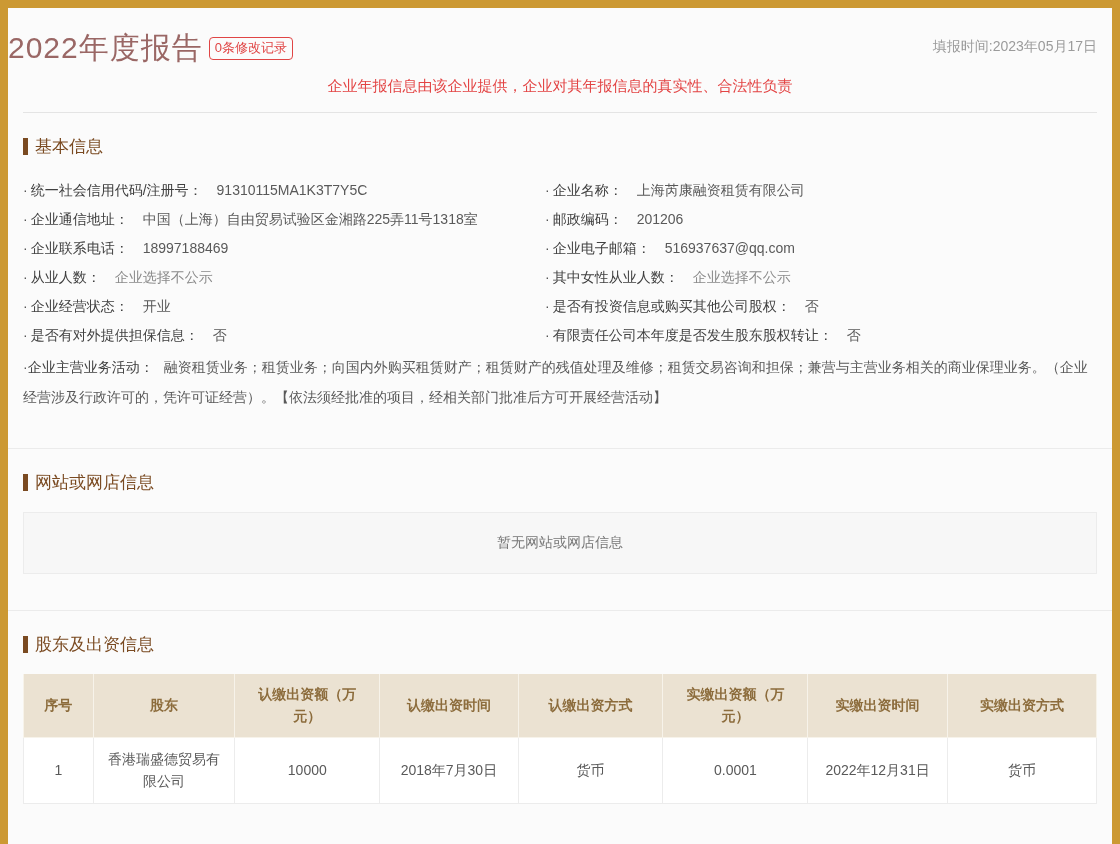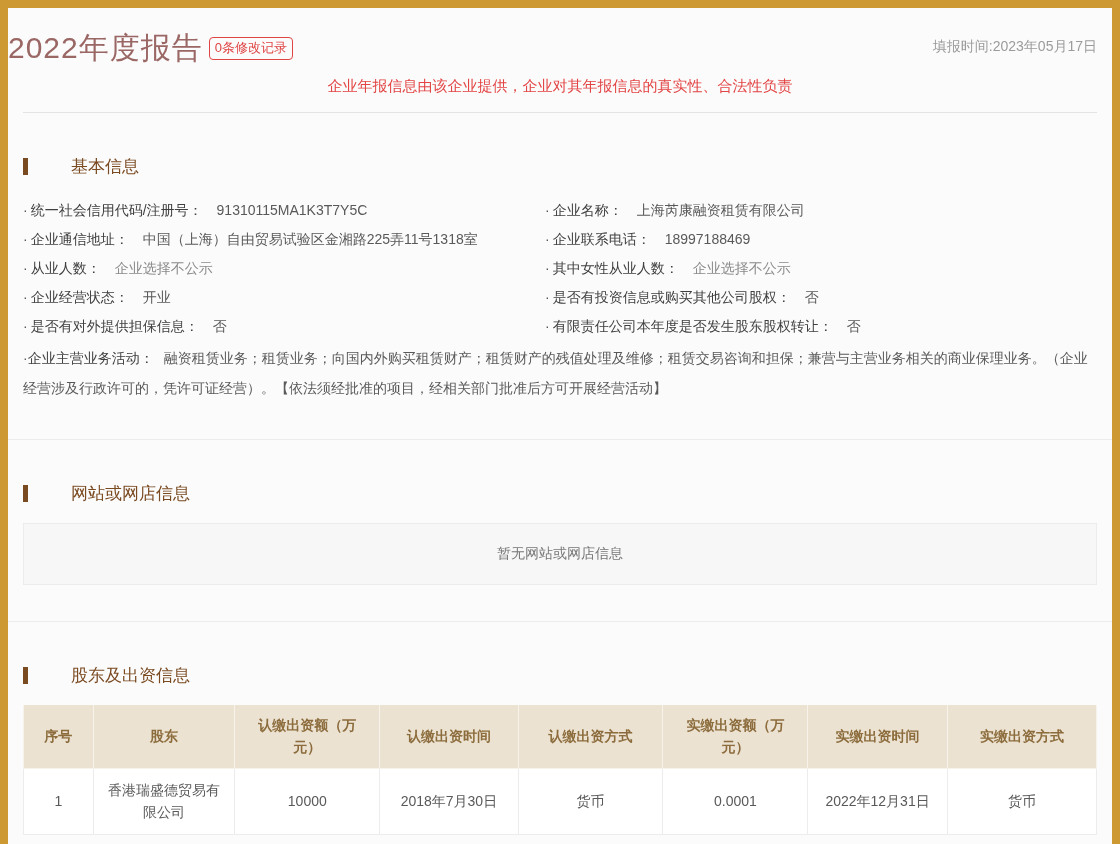--- a/index.html
+++ b/index.html
@@ -60,25 +60,24 @@
     border: 0;
     border-top: 1px solid #ebebeb;
     margin: 0;
   }
   
   .section { padding: 0 15px; }
   .section-title {
     font-size: 17px;
     font-weight: 400;
     color: #7a4a21;
-    margin-top: 42px;
+    margin-top: 22px;
     margin-bottom: 18px;
     display: flex;
     align-items: center;
-    gap: 36px;
   }
   .marker {
     display: inline-block;
     width: 5px;
     height: 17px;
     background: #7a4a21;
     margin-right: 7px;
   }
   
   .fields-grid {
@@ -164,21 +163,23 @@
 
   <div class="section">
     <h2 class="section-title">
       <span class="marker"></span>
       <span>基本信息</span>
     </h2>
     <div class="fields-grid" id="fields-grid">
         <div class="field"><span class="bullet">·</span><span class="field-label">统一社会信用代码/注册号：</span><span class="field-value">91310115MA1K3T7Y5C</span></div>
         <div class="field"><span class="bullet">·</span><span class="field-label">企业名称：</span><span class="field-value">上海芮康融资租赁有限公司</span></div>
         <div class="field"><span class="bullet">·</span><span class="field-label">企业通信地址：</span><span class="field-value">中国（上海）自由贸易试验区金湘路225弄11号1318室</span></div>
+        <div class="field"><span class="bullet">·</span><span class="field-label">邮政编码：</span><span class="field-value">201206</span></div>
         <div class="field"><span class="bullet">·</span><span class="field-label">企业联系电话：</span><span class="field-value">18997188469</span></div>
+        <div class="field"><span class="bullet">·</span><span class="field-label">企业电子邮箱：</span><span class="field-value">516937637@qq.com</span></div>
         <div class="field"><span class="bullet">·</span><span class="field-label">从业人数：</span><span class="field-value muted">企业选择不公示</span></div>
         <div class="field"><span class="bullet">·</span><span class="field-label">其中女性从业人数：</span><span class="field-value muted">企业选择不公示</span></div>
         <div class="field"><span class="bullet">·</span><span class="field-label">企业经营状态：</span><span class="field-value">开业</span></div>
         <div class="field"><span class="bullet">·</span><span class="field-label">是否有投资信息或购买其他公司股权：</span><span class="field-value">否</span></div>
         <div class="field"><span class="bullet">·</span><span class="field-label">是否有对外提供担保信息：</span><span class="field-value">否</span></div>
         <div class="field"><span class="bullet">·</span><span class="field-label">有限责任公司本年度是否发生股东股权转让：</span><span class="field-value">否</span></div>
       </div>
     <div class="field-wide">
       <span class="bullet">·</span><span class="field-label">企业主营业务活动：</span><span class="field-value-wide">融资租赁业务；租赁业务；向国内外购买租赁财产；租赁财产的残值处理及维修；租赁交易咨询和担保；兼营与主营业务相关的商业保理业务。（企业经营涉及行政许可的，凭许可证经营）。【依法须经批准的项目，经相关部门批准后方可开展经营活动】</span>
     </div>

